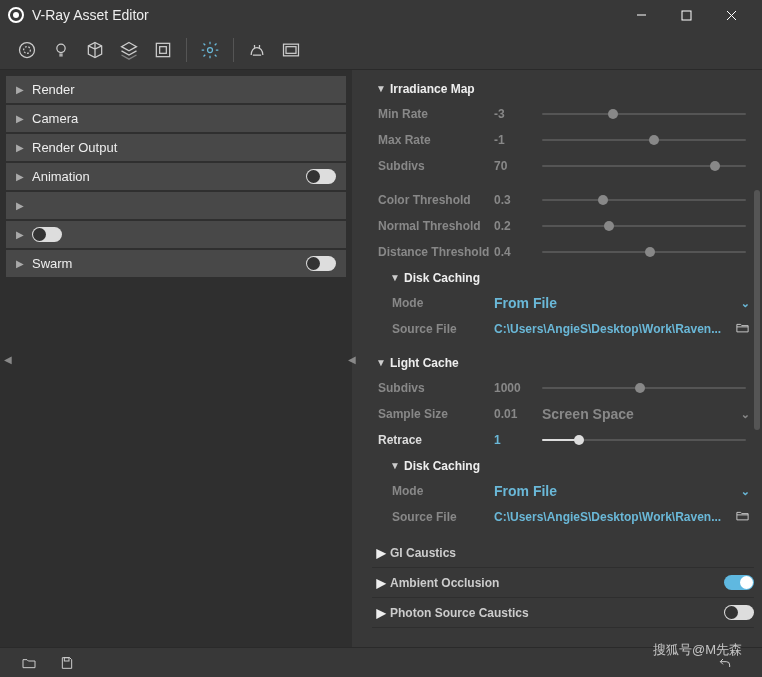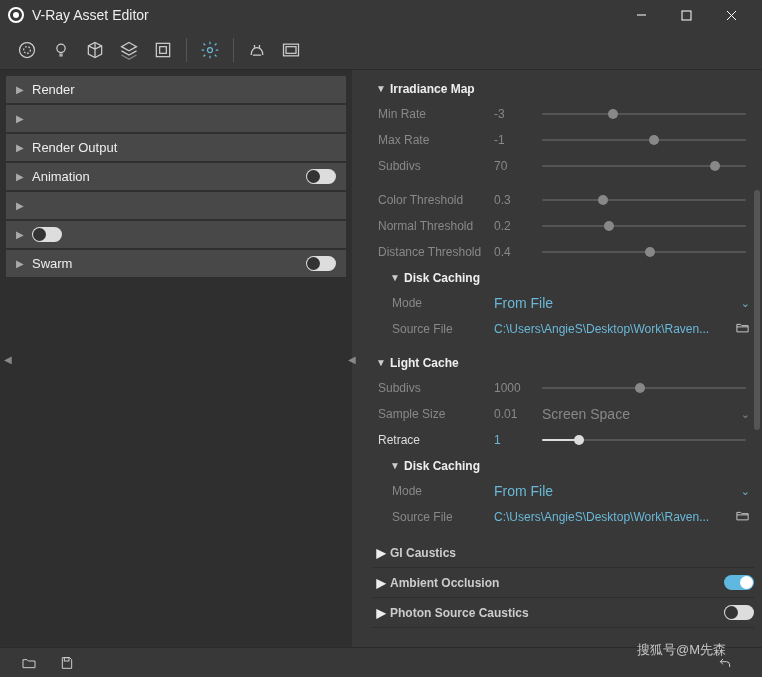--- a/index.html
+++ b/index.html
@@ -29,21 +29,21 @@
 .toggle { width: 30px; height: 15px; border-radius: 8px; background: #ddd; position: relative; }
 .toggle::after { content: ''; position: absolute; width: 13px; height: 13px; border-radius: 50%; background: #333; top: 1px; }
 .toggle.off::after { left: 1px; }
 .toggle.on { background: #5fb8e0; }
 .toggle.on::after { right: 1px; background: #fff; }
 
 .section-head { display: flex; align-items: center; height: 25px; cursor: pointer; color: #eee; font-weight: bold; font-size: 12px; }
 .section-head .arrow { width: 18px; text-align: center; font-size: 10px; color: #ccc; }
 .section-row { height: 30px; display: flex; align-items: center; border-bottom: 1px solid #2e2e2e; }
 .section-row .head-label { flex: 1; }
-.row { display: flex; align-items: center; height: 26px; padding-left: 6px; }
+.row { display: flex; align-items: center; height: 26px; padding-left: 6px; font-weight: bold; }
 .row.sub { padding-left: 20px; }
 .row .rlabel { width: 116px; color: #888; font-size: 12px; }
 .row .rlabel.active { color: #ddd; }
 .row .rval { width: 48px; color: #888; font-size: 12px; }
 .row .rval.blue { color: #6ab8d8; }
 .row .slider { flex: 1; height: 16px; position: relative; margin-right: 8px; }
 .row .slider .track { position: absolute; height: 2px; background: #555; width: 100%; top: 7px; border-radius: 1px; }
 .row .slider .fill { position: absolute; height: 2px; background: #ddd; top: 7px; border-radius: 1px; }
 .row .slider .thumb { position: absolute; width: 10px; height: 10px; border-radius: 50%; background: #888; top: 3px; transform: translateX(-50%); }
 .row .slider.active .thumb { background: #ddd; }
@@ -56,21 +56,21 @@
 
 .spacer { height: 8px; }
 .divider { width: 6px; background: #383838; position: relative; }
 .divider .grip { position: absolute; left: -4px; top: 50%; transform: translateY(-50%); color: #888; font-size: 10px; }
 
 .bottombar { height: 30px; background: #383838; display: flex; align-items: center; padding: 0 14px; border-top: 1px solid #2a2a2a; }
 .bottombar .bicon { width: 30px; height: 24px; display: flex; align-items: center; justify-content: center; cursor: pointer; color: #ccc; margin-right: 8px; }
 .bottombar .bicon svg { width: 16px; height: 16px; stroke: currentColor; fill: none; stroke-width: 1.5; }
 .bottombar .spacer-fill { flex: 1; }
 
-.watermark { position: absolute; right: 36px; bottom: 18px; color: rgba(255,255,255,0.7); font-size: 13px; pointer-events: none; }
+.watermark { position: absolute; right: 20px; bottom: 18px; color: rgba(255,255,255,0.7); font-size: 13px; pointer-events: none; }
 .scrollind { position: absolute; right: 2px; top: 120px; width: 6px; height: 240px; background: #555; border-radius: 3px; }
 .leftgrip { position: absolute; left: 4px; top: 50%; transform: translateY(-50%); color: #888; font-size: 10px; }
 </style>
 </head>
 <body>
 
 <div class="titlebar">
   <div class="logo"></div>
   <div class="title">V-Ray Asset Editor</div>
   <div class="winbtn">
@@ -148,20 +148,21 @@
 <div class="main">
   <div class="left">
     <div class="leftgrip">◀</div>
     <div id="cats">
         <div class="cat">
           <span class="arrow">▶</span>
           <span class="label">Render</span>
         </div>
         <div class="cat">
           <span class="arrow">▶</span>
+          <span class="label">Camera</span>
         </div>
         <div class="cat">
           <span class="arrow">▶</span>
           <span class="label">Render Output</span>
         </div>
         <div class="cat">
           <span class="arrow">▶</span>
           <span class="label">Animation</span>
           <div class="toggle off"></div>
         </div>

